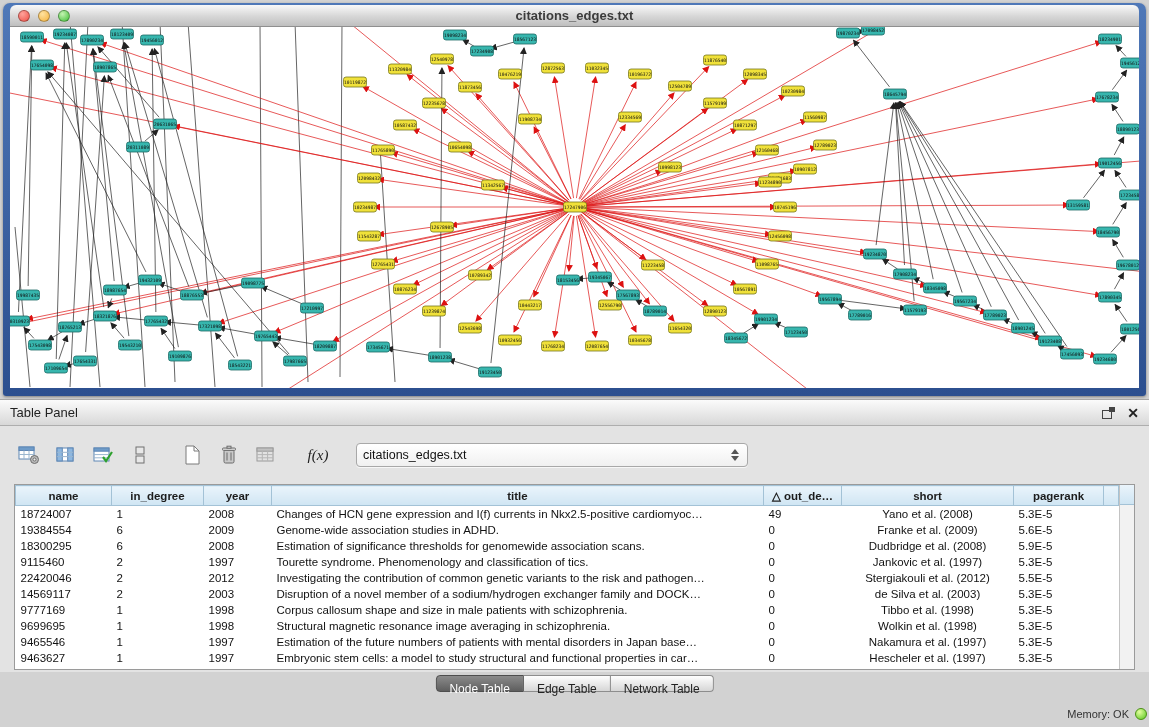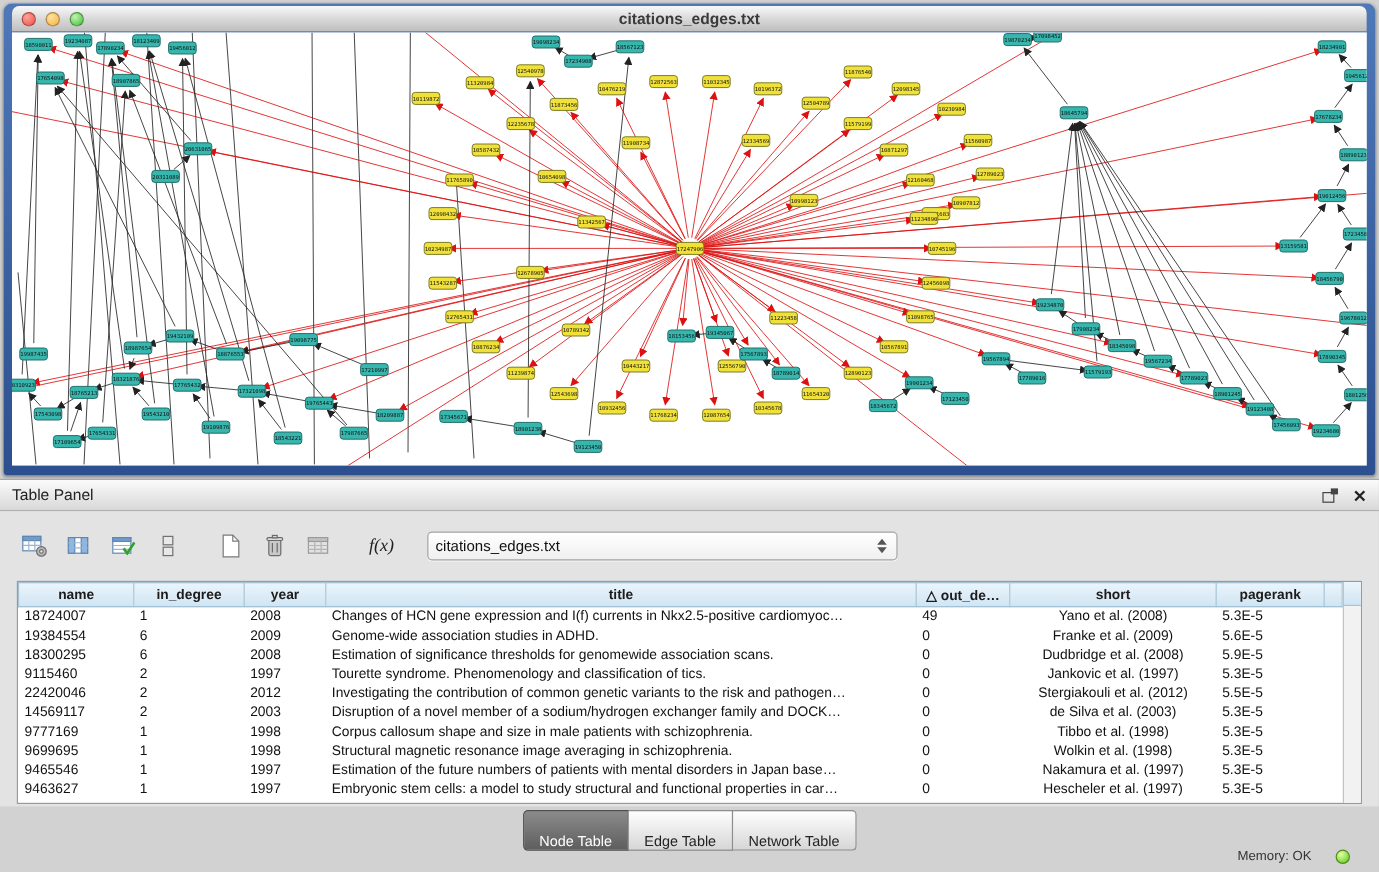--- a/index.html
+++ b/index.html
@@ -52,28 +52,28 @@
   table.data{border-collapse:collapse;table-layout:fixed;width:1104px}
   table.data th{background:linear-gradient(#eaf4fb,#cfe5f3);border:1px solid #a3c2d6;height:20px;
     font-size:11.5px;font-weight:bold;color:#1c1c1c;text-align:center;overflow:hidden;white-space:nowrap}
   table.data td{height:16px;font-size:11.5px;color:#111;padding:0 5px;white-space:nowrap;overflow:hidden;border:none}
   td.c{text-align:center}
   .vscroll{position:absolute;right:0;top:0;bottom:0;width:15px;background:#f2f2f2;border-left:1px solid #c3c3c3}
   .vscroll .cap{height:20px;background:linear-gradient(#eaf4fb,#cfe5f3);border-bottom:1px solid #a3c2d6}
 
   
   .table-tabs{position:absolute;left:50%;top:675px;transform:translateX(-50%);display:flex}
-  .tab{height:17px;padding:16px 13px;font-size:12px;color:#222;line-height:18px;
+  .tab{height:17px;padding:4px 13px;font-size:12px;color:#222;line-height:18px;
     background:linear-gradient(#fefefe,#d6d6d6);border:1px solid #8d8d8d;border-left:none;cursor:default}
   .tab:first-child{border-left:1px solid #8d8d8d;border-radius:4px 0 0 4px}
   .tab:last-child{border-radius:0 4px 4px 0}
   .tab.selected{background:linear-gradient(#8b8b8b,#5e5e5e);color:#fff;border-color:#4e4e4e}
 
   
-  .statusbar{position:absolute;left:0;bottom:0;width:1149px;height:26px;display:flex;align-items:center;justify-content:flex-end;padding-right:24px;gap:20px}
+  .statusbar{position:absolute;left:0;bottom:0;width:1149px;height:26px;display:flex;align-items:center;justify-content:flex-end;padding-right:2px;gap:6px}
   .mem-label{font-size:11px;color:#333}
   .mem-dot{width:12px;height:12px;border-radius:50%;border:1px solid #4b9114;
     background:radial-gradient(circle at 35% 30%,#e4ff9f,#57c51e)}
 </style>
 </head>
 <body>
 
 <div class="net-window">
   <div class="titlebar">
     <span class="tl-group">

